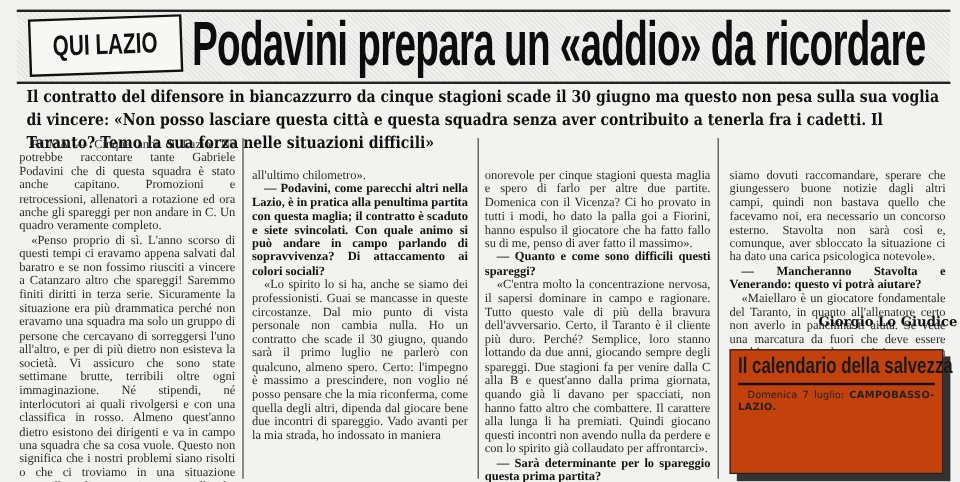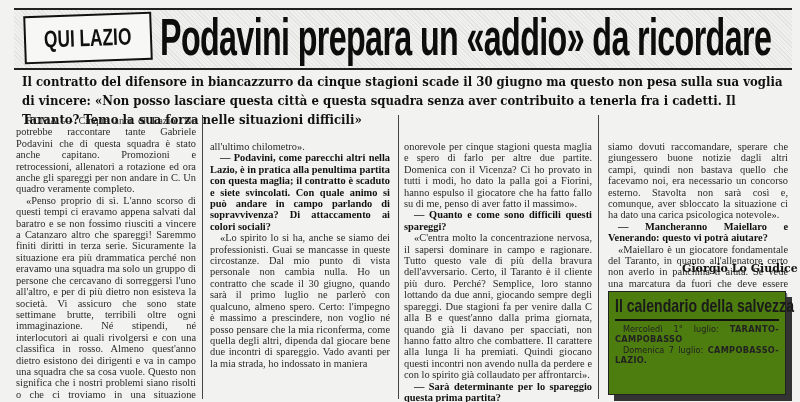--- a/index.html
+++ b/index.html
@@ -52,21 +52,21 @@
   .rule {
     position: absolute; top: 115px; width: 1px; background: #444;
   }
   .byline {
     position: absolute; left: 682px; top: 262px;
     font-family: "DejaVu Serif", serif; font-weight: bold; font-size: 11px;
     color: #111;
   }
   .box {
     position: absolute; left: 608px; top: 291px; width: 176px; height: 102px;
-    background: #4d7c0f; border: 1px solid #222;
+    background: #c2410c; border: 1px solid #222;
     box-shadow: 6px 6px 0 #333;
   }
   .box-title {
     font-family: "Liberation Sans", sans-serif; font-weight: bold;
     font-size: 19px; line-height: 24px; margin: 2px 0 0 6px;
     transform: scaleX(0.74); transform-origin: left center; white-space: nowrap;
   }
   .box-line { height: 2px; background: #111; margin: 1px 6px 3px 6px; }
   .box-body {
     font-family: "DejaVu Sans", sans-serif; font-size: 8.2px; line-height: 10.4px;
@@ -100,26 +100,25 @@
 <div class="col" id="col2" style="left:404px;width:188px;">
     <p class="noindent">onorevole per cinque stagioni questa maglia e spero di farlo per altre due partite. Domenica con il Vicenza? Ci ho provato in tutti i modi, ho dato la palla goi a Fiorini, hanno espulso il giocatore che ha fatto fallo su di me, penso di aver fatto il massimo».</p>
     <p class="q">— Quanto e come sono difficili questi spareggi?</p>
     <p>«C'entra molto la concentrazione nervosa, il sapersi dominare in campo e ragionare. Tutto questo vale di più della bravura dell'avversario. Certo, il Taranto è il cliente più duro. Perché? Semplice, loro stanno lottando da due anni, giocando sempre degli spareggi. Due stagioni fa per venire dalla C alla B e quest'anno dalla prima giornata, quando già li davano per spacciati, non hanno fatto altro che combattere. Il carattere alla lunga li ha premiati. Quindi giocano questi incontri non avendo nulla da perdere e con lo spirito già collaudato per affrontarci».</p>
     <p class="q">— Sarà determinante per lo spareggio questa prima partita?</p>
     <p>«Credo proprio di sì. Le altre si possono regolare facendo i calcoli in base al risultato che già si conosce, è inevitabile. Chi vince al 90 per cento è salvo, chi perde è condannato».</p>
   </div>
 <div class="rule" style="left:598px;height:284px;"></div>
 <div class="col" id="col3" style="left:608px;width:180px;">
     <p class="noindent">siamo dovuti raccomandare, sperare che giungessero buone notizie dagli altri campi, quindi non bastava quello che facevamo noi, era necessario un concorso esterno. Stavolta non sarà così e, comunque, aver sbloccato la situazione ci ha dato una carica psicologica notevole».</p>
-    <p class="q">— Mancheranno Maiellaro e Venerando: questo vi potrà aiutare?</p>
+    <p class="q">— Mancheranno Stavolta e Venerando: questo vi potrà aiutare?</p>
     <p>«Maiellaro è un giocatore fondamentale del Taranto, in quanto all'allenatore certo non averlo in panchina ti aiuta. Se vede una marcatura da fuori che deve essere cambiata un conto è avvertirti a voce, un conto è fartelo sapere cinque minuti dopo quando magari la frittata è già fatta».</p>
   </div>
 
 <div class="byline">Giorgio Lo Giudice</div>
 
 <div class="box">
   <div class="box-title">Il calendario della salvezza</div>
   <div class="box-line"></div>
   <div class="box-body">
-    <p><span>Mercoledì 1° luglio:</span> <b>TARANTO-CAMPOBASSO</b></p>
     <p><span>Domenica 7 luglio:</span> <b>CAMPOBASSO-LAZIO.</b></p>
   </div>
 </div>
 
 </body></html>

